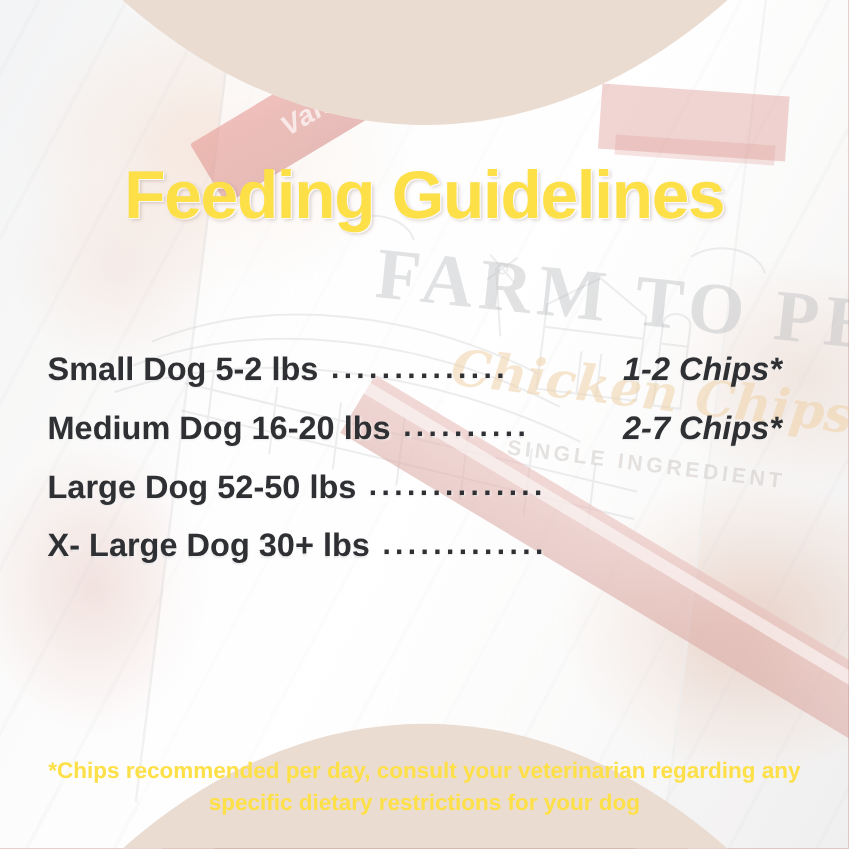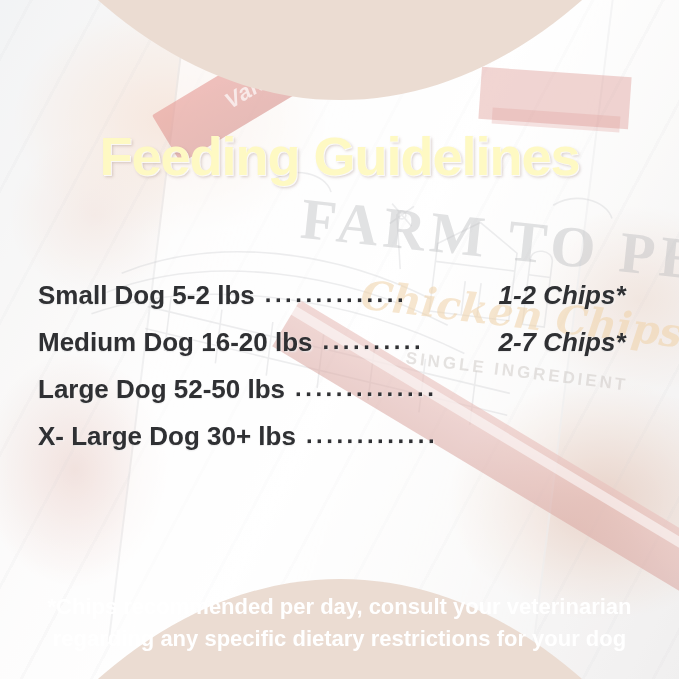--- a/index.html
+++ b/index.html
@@ -158,21 +158,21 @@
   .band-bot.b-cream{border-radius:50% 50% 0 0/100% 100% 0 0;}
 
   
   .content{position:absolute;left:0;top:0;width:679px;height:679px;}
 
   .title{
     position:absolute;left:0;top:125px;width:679px;
     text-align:center;
     font-size:54px;font-weight:700;
     letter-spacing:-1px;
-    color:#fef9c3;
+    color:#fde047;
     text-shadow:
       1px 1px 0 rgba(255,255,255,.85),
       2px 2px 3px rgba(150,120,115,.35);
   }
 
   .rows{
     position:absolute;left:38px;top:280px;width:610px;
   }
   .row{
     display:flex;align-items:baseline;
@@ -202,22 +202,22 @@
 
   
   .r1 .leader{width:142px;}
   .r2 .leader{width:100px;}
   .r3 .leader{width:138px;}
   .r4 .leader{width:130px;}
 
   .footer{
     position:absolute;left:0;bottom:24px;width:679px;
     text-align:center;
-    color:#ffffff;
-    font-size:22px;font-weight:700;
+    color:#fde047;
+    font-size:18px;font-weight:700;
     line-height:1.45;
     padding:0 26px;
     box-sizing:border-box;
   }
 </style>
 </head>
 <body>
 
 <div class="card">
 

